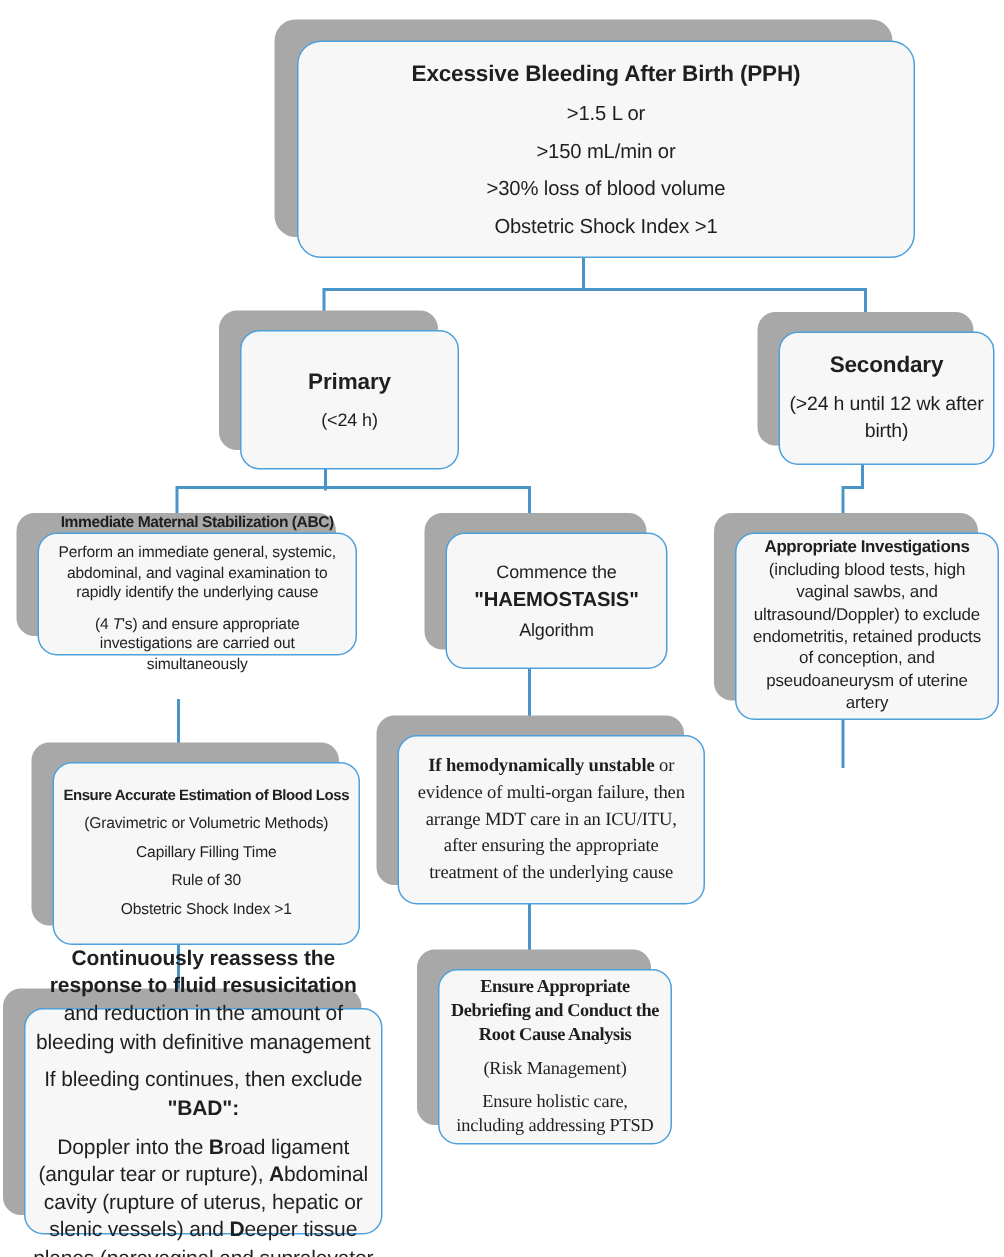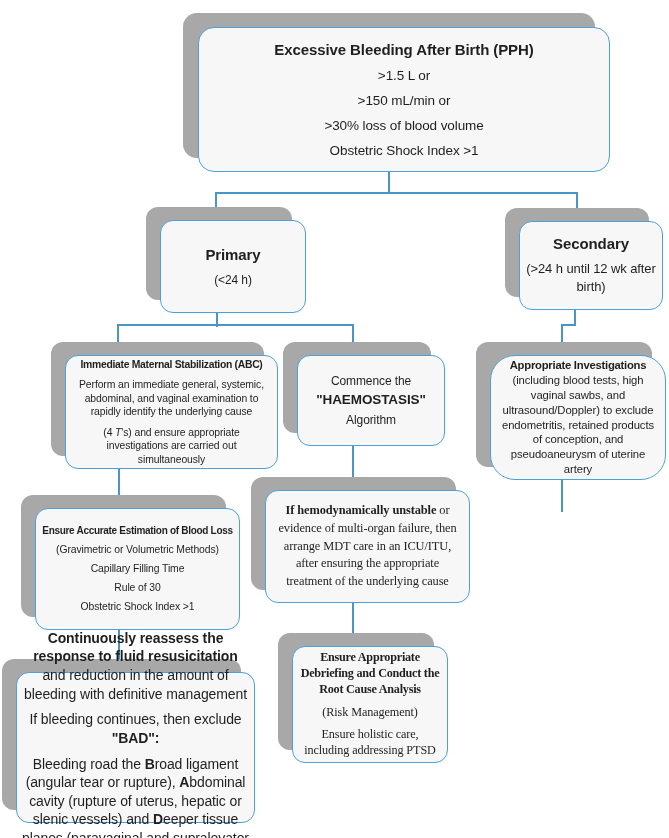--- a/index.html
+++ b/index.html
@@ -25,21 +25,21 @@
     display:flex;flex-direction:column;justify-content:center;align-items:center;
     text-align:center;letter-spacing:-0.1px;
   }
   .b{font-weight:bold;}
   .i{font-style:italic;}
 
   
   #node-root        {left:198px;top:27px; width:412px;height:145px;}
   #node-primary     {left:160px;top:220px;width:146px;height:93px;}
   #node-secondary   {left:519px;top:221px;width:144px;height:89px;}
-  #node-stabilization{left:25px;top:355px;width:213px;height:114px;margin-left:40px;}
+  #node-stabilization{left:25px;top:355px;width:213px;height:82px;}
   #node-haemostasis {left:297px;top:355px;width:148px;height:91px;}
   #node-investigations{left:490px;top:355px;width:176px;height:125px;}
   #node-estimation  {left:35px;top:508px;width:205px;height:122px;}
   #node-unstable    {left:265px;top:490px;width:205px;height:113px;}
   #node-timely      {left:505px;top:521px;width:145px;height:144px;}
   #node-reassess    {left:16px;top:672px;width:239px;height:151px;}
   #node-debrief     {left:292px;top:646px;width:156px;height:117px;font-family:Liberation Serif, serif;}
 
   #node-root .box{border-radius:16px;padding:8px 18px;}
   #node-root .shadow{border-radius:14px;left:-15px;top:-14px;}
@@ -51,21 +51,21 @@
   #node-secondary .sub{font-size:13px;margin-top:8px;line-height:1.35;padding:0 4px;}
 
   #node-stabilization .box{padding:7px 8px;line-height:1.3;}
   #node-stabilization .ttl{font-size:10.4px;font-weight:bold;white-space:nowrap;letter-spacing:-0.3px;}
   #node-stabilization .p{font-size:10.4px;margin-top:7px;}
 
   #node-haemostasis .box{padding:6px 8px;line-height:1.5;}
   #node-haemostasis .l1,#node-haemostasis .l3{font-size:12px;}
   #node-haemostasis .l2{font-size:13.5px;font-weight:bold;}
 
-  #node-investigations .box{padding:7px 8px;line-height:1.32;border-radius:25px;}
+  #node-investigations .box{padding:7px 8px;line-height:1.32;}
   #node-investigations .ttl{font-size:11.3px;font-weight:bold;letter-spacing:-0.25px;}
   #node-investigations .p{font-size:11.3px;}
 
   #node-estimation .box{padding:7px 5px;line-height:1.25;}
   #node-estimation .ttl{font-size:10px;font-weight:bold;white-space:nowrap;letter-spacing:-0.3px;}
   #node-estimation .p{font-size:10.4px;margin-top:6px;}
 
   #node-unstable .box{padding:7px 9px;line-height:1.42;font-size:12.4px;font-family:Liberation Serif, serif;}
 
   #node-timely .box{padding:7px 7px;line-height:1.3;}
@@ -173,21 +173,21 @@
       <div><span class="b">If hemodynamically unstable</span><span> or evidence of multi-organ failure, then arrange MDT care in an ICU/ITU, after ensuring the appropriate treatment of the underlying cause</span></div>
     </div>
   </div>
 
 
   <div class="node" id="node-reassess">
     <div class="shadow"></div>
     <div class="box">
       <div class="p"><span class="b">Continuously reassess the response to fluid resusicitation</span><span> and reduction in the amount of bleeding with definitive management</span></div>
       <div class="p"><span>If bleeding continues, then exclude </span><span class="b">"BAD":</span></div>
-      <div class="p"><span>Bleeding road the </span><span class="b">B</span><span>road ligament (angular tear or rupture), </span><span class="b">A</span><span>bdominal cavity (rupture of uterus, hepatic or slenic vessels) and </span><span class="b">D</span><span>eeper tissue planes (paravaginal and supralevator hematoma)</span></div>
+      <div class="p"><span>Doppler into the </span><span class="b">B</span><span>road ligament (angular tear or rupture), </span><span class="b">A</span><span>bdominal cavity (rupture of uterus, hepatic or slenic vessels) and </span><span class="b">D</span><span>eeper tissue planes (paravaginal and supralevator hematoma)</span></div>
     </div>
   </div>
 
   <div class="node" id="node-debrief">
     <div class="shadow"></div>
     <div class="box">
       <div class="ttl">Ensure Appropriate Debriefing and Conduct the Root Cause Analysis</div>
       <div class="p">(Risk Management)</div>
       <div class="p">Ensure holistic care, including addressing PTSD</div>
     </div>

